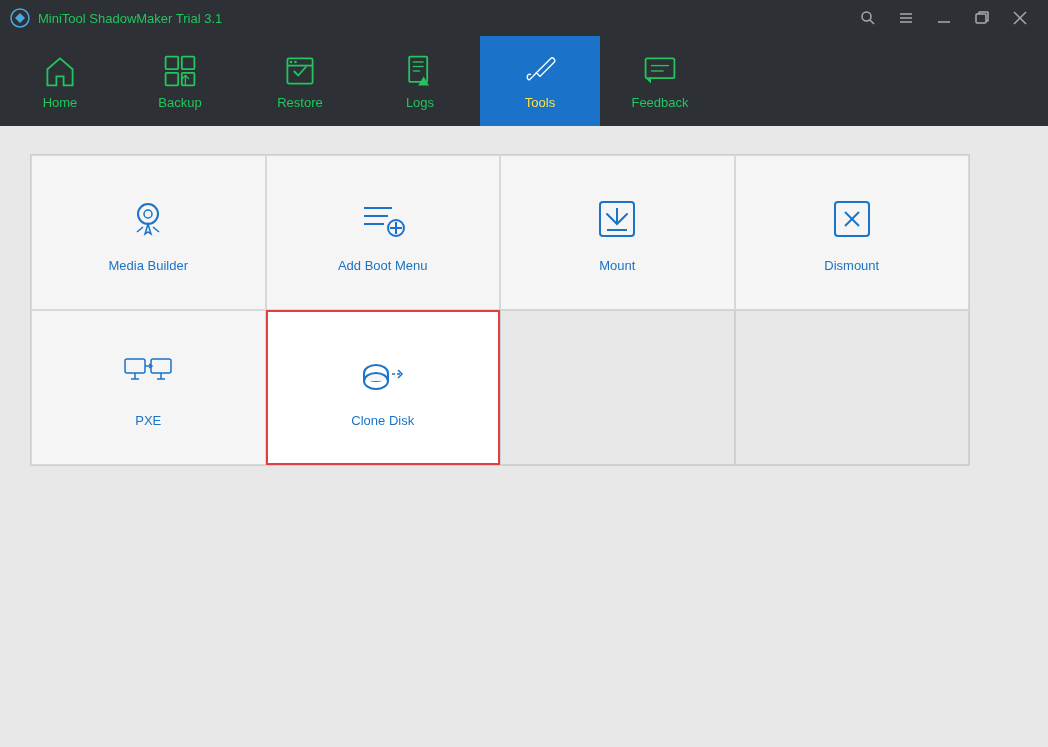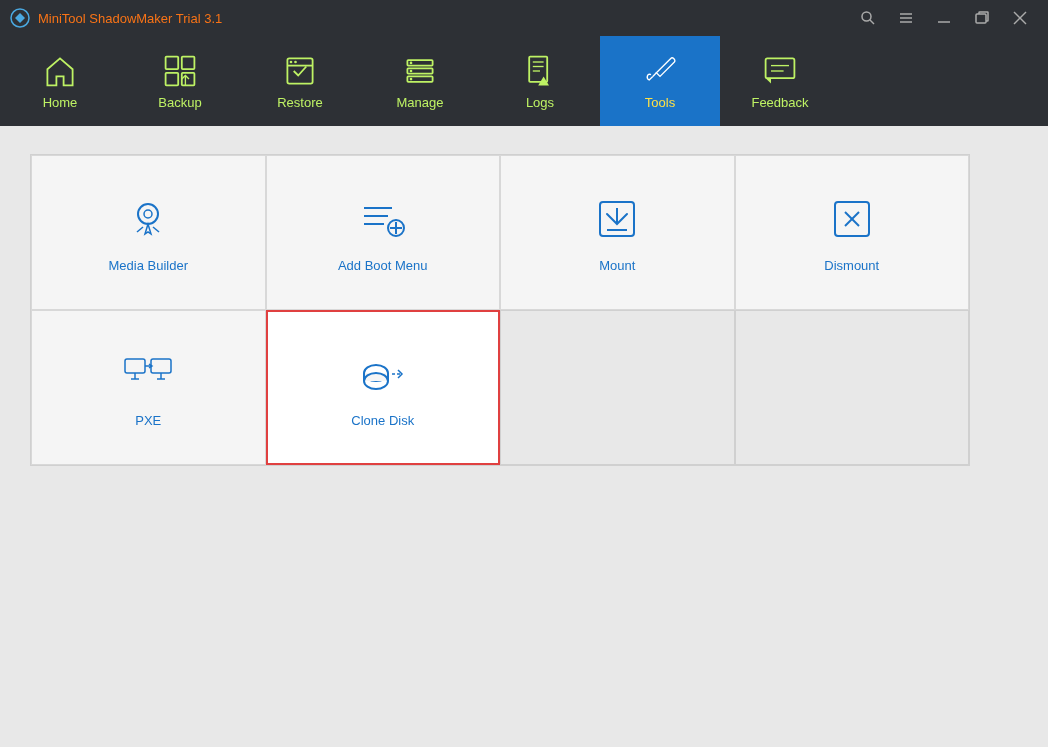--- a/index.html
+++ b/index.html
@@ -25,21 +25,21 @@
     #titlebar-left {
       display: flex;
       align-items: center;
       gap: 8px;
     }
     #app-icon {
       width: 20px;
       height: 20px;
     }
     #title-text {
-      color: #f97316;
+      color: #22c55e;
       font-size: 13px;
     }
     #titlebar-controls {
       display: flex;
       align-items: center;
       gap: 2px;
     }
     .title-btn {
       width: 36px;
       height: 28px;
@@ -60,21 +60,21 @@
       display: flex;
       align-items: stretch;
     }
     .nav-item {
       display: flex;
       flex-direction: column;
       align-items: center;
       justify-content: center;
       width: 120px;
       cursor: pointer;
-      color: #bef264;
+      color: #22c55e;
       gap: 6px;
       padding: 10px 0;
       transition: background 0.15s;
     }
     .nav-item.active {
       background: #1a73c8;
       color: #fde047;
     }
     .nav-item svg {
       width: 36px;
@@ -207,31 +207,20 @@
     <svg viewBox="0 0 40 40" fill="none">
       <rect x="6" y="6" width="28" height="28" rx="2" stroke="currentColor" stroke-width="2"></rect>
       <path d="M13 20 L18 25 L27 15" stroke="currentColor" stroke-width="2" fill="none"></path>
       <line x1="6" y1="14" x2="34" y2="14" stroke="currentColor" stroke-width="2"></line>
       <circle cx="10" cy="10" r="1.5" fill="currentColor"></circle>
       <circle cx="15" cy="10" r="1.5" fill="currentColor"></circle>
     </svg>
     <span class="nav-label">Restore</span>
   </div>
 
-  <div class="nav-item">
-    <svg viewBox="0 0 40 40" fill="none">
-      <rect x="6" y="8" width="28" height="6" rx="1" stroke="currentColor" stroke-width="2"></rect>
-      <rect x="6" y="17" width="28" height="6" rx="1" stroke="currentColor" stroke-width="2"></rect>
-      <rect x="6" y="26" width="28" height="6" rx="1" stroke="currentColor" stroke-width="2"></rect>
-      <circle cx="10" cy="11" r="1.5" fill="currentColor"></circle>
-      <circle cx="10" cy="20" r="1.5" fill="currentColor"></circle>
-      <circle cx="10" cy="29" r="1.5" fill="currentColor"></circle>
-    </svg>
-    <span class="nav-label">Manage</span>
-  </div>
 
   <div class="nav-item">
     <svg viewBox="0 0 40 40" fill="none">
       <rect x="8" y="4" width="20" height="28" rx="1" stroke="currentColor" stroke-width="2"></rect>
       <line x1="12" y1="10" x2="24" y2="10" stroke="currentColor" stroke-width="1.5"></line>
       <line x1="12" y1="15" x2="24" y2="15" stroke="currentColor" stroke-width="1.5"></line>
       <line x1="12" y1="20" x2="20" y2="20" stroke="currentColor" stroke-width="1.5"></line>
       <path d="M24 26 L30 36 L18 36 Z" fill="currentColor" stroke="none"></path>
     </svg>
     <span class="nav-label">Logs</span>

